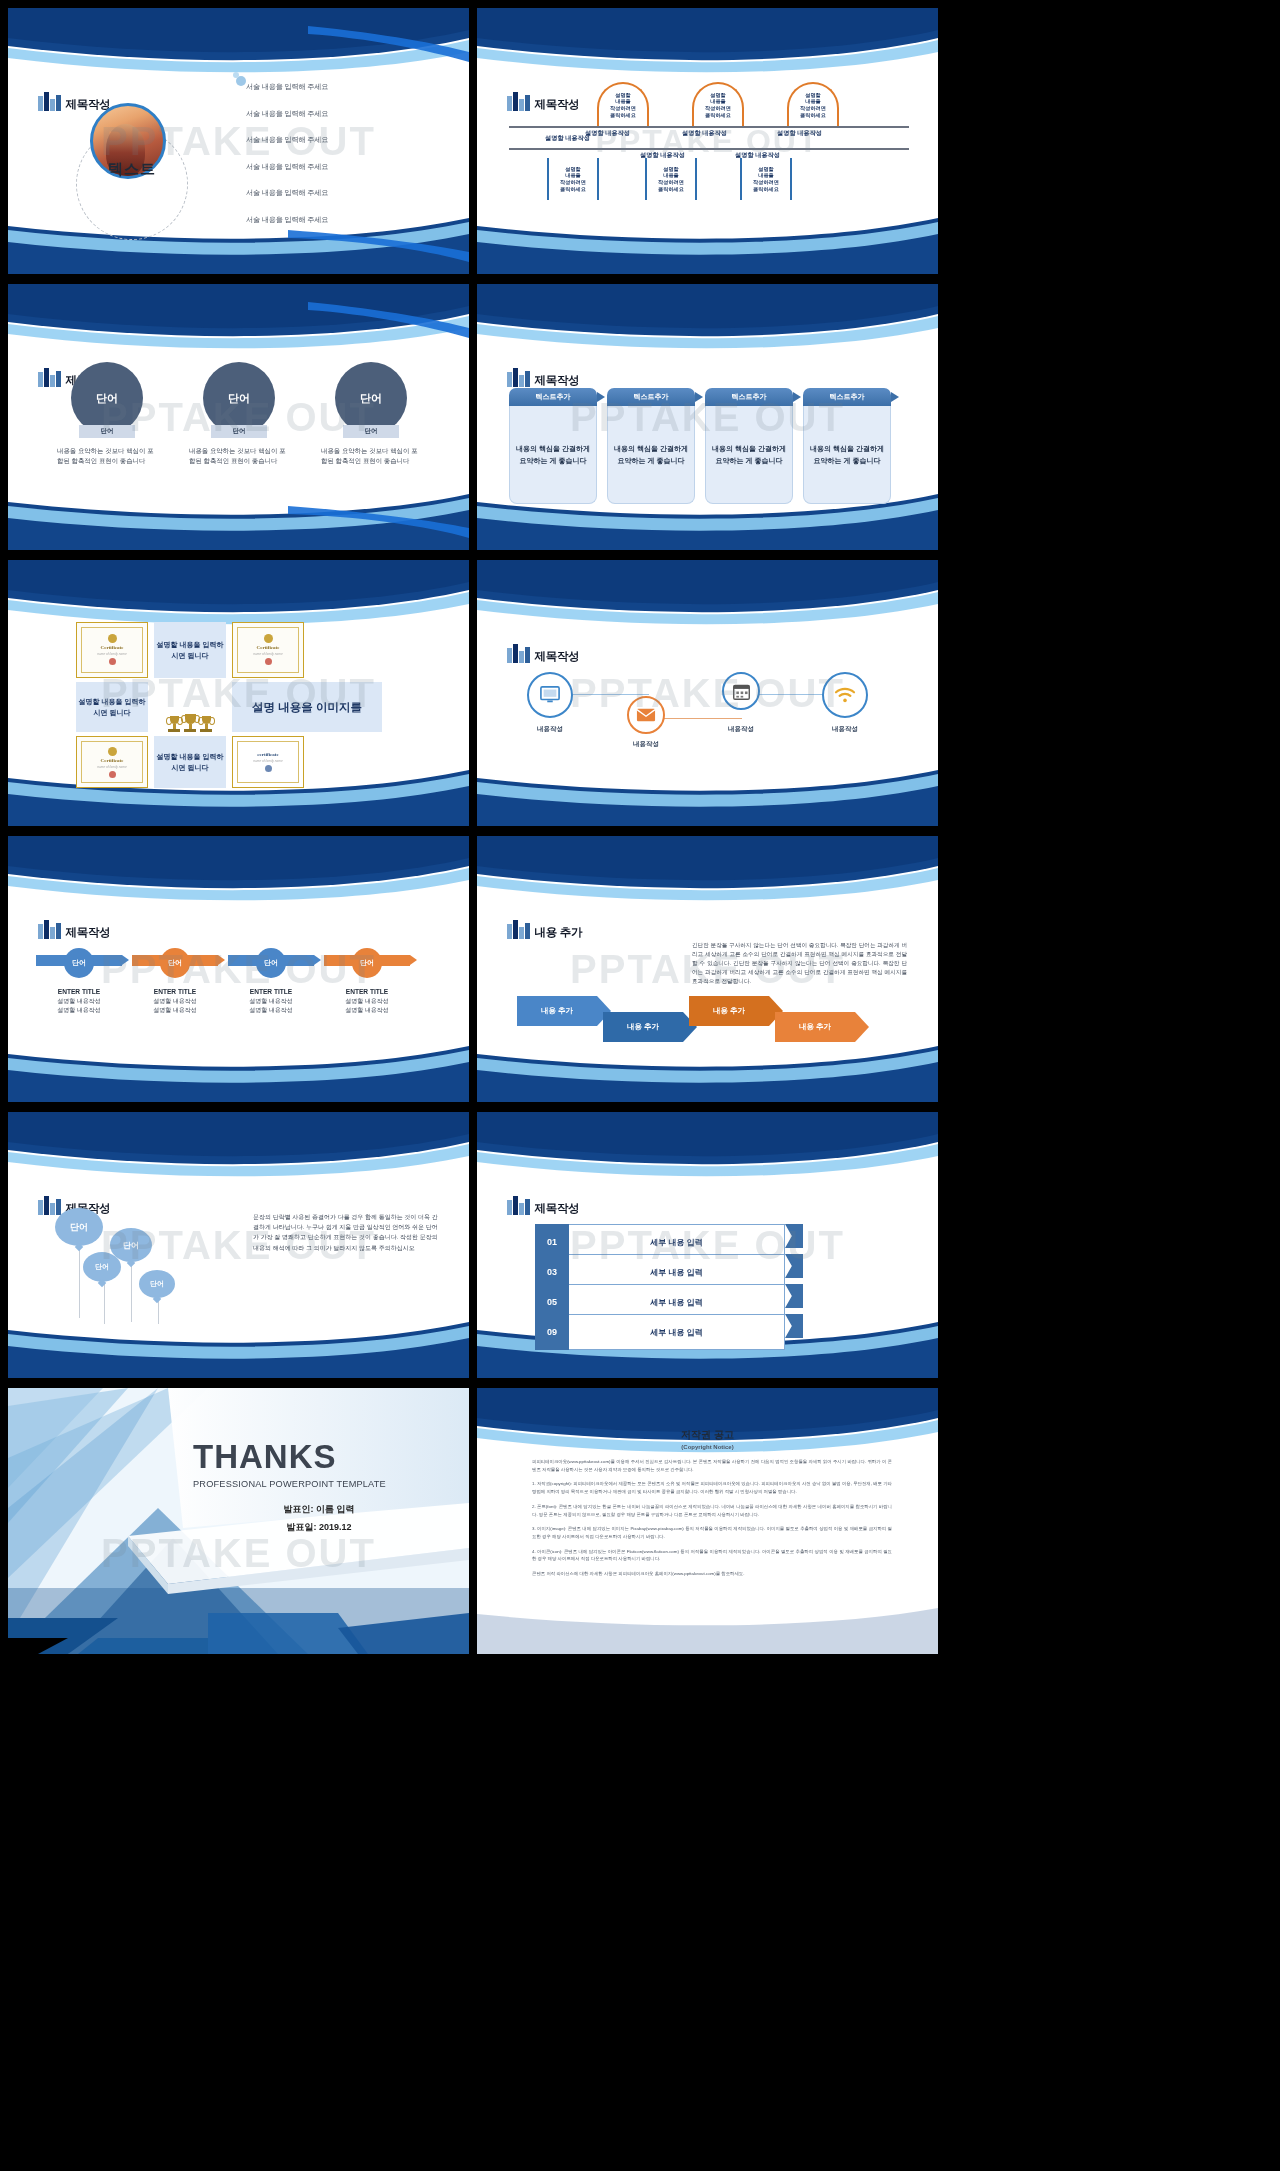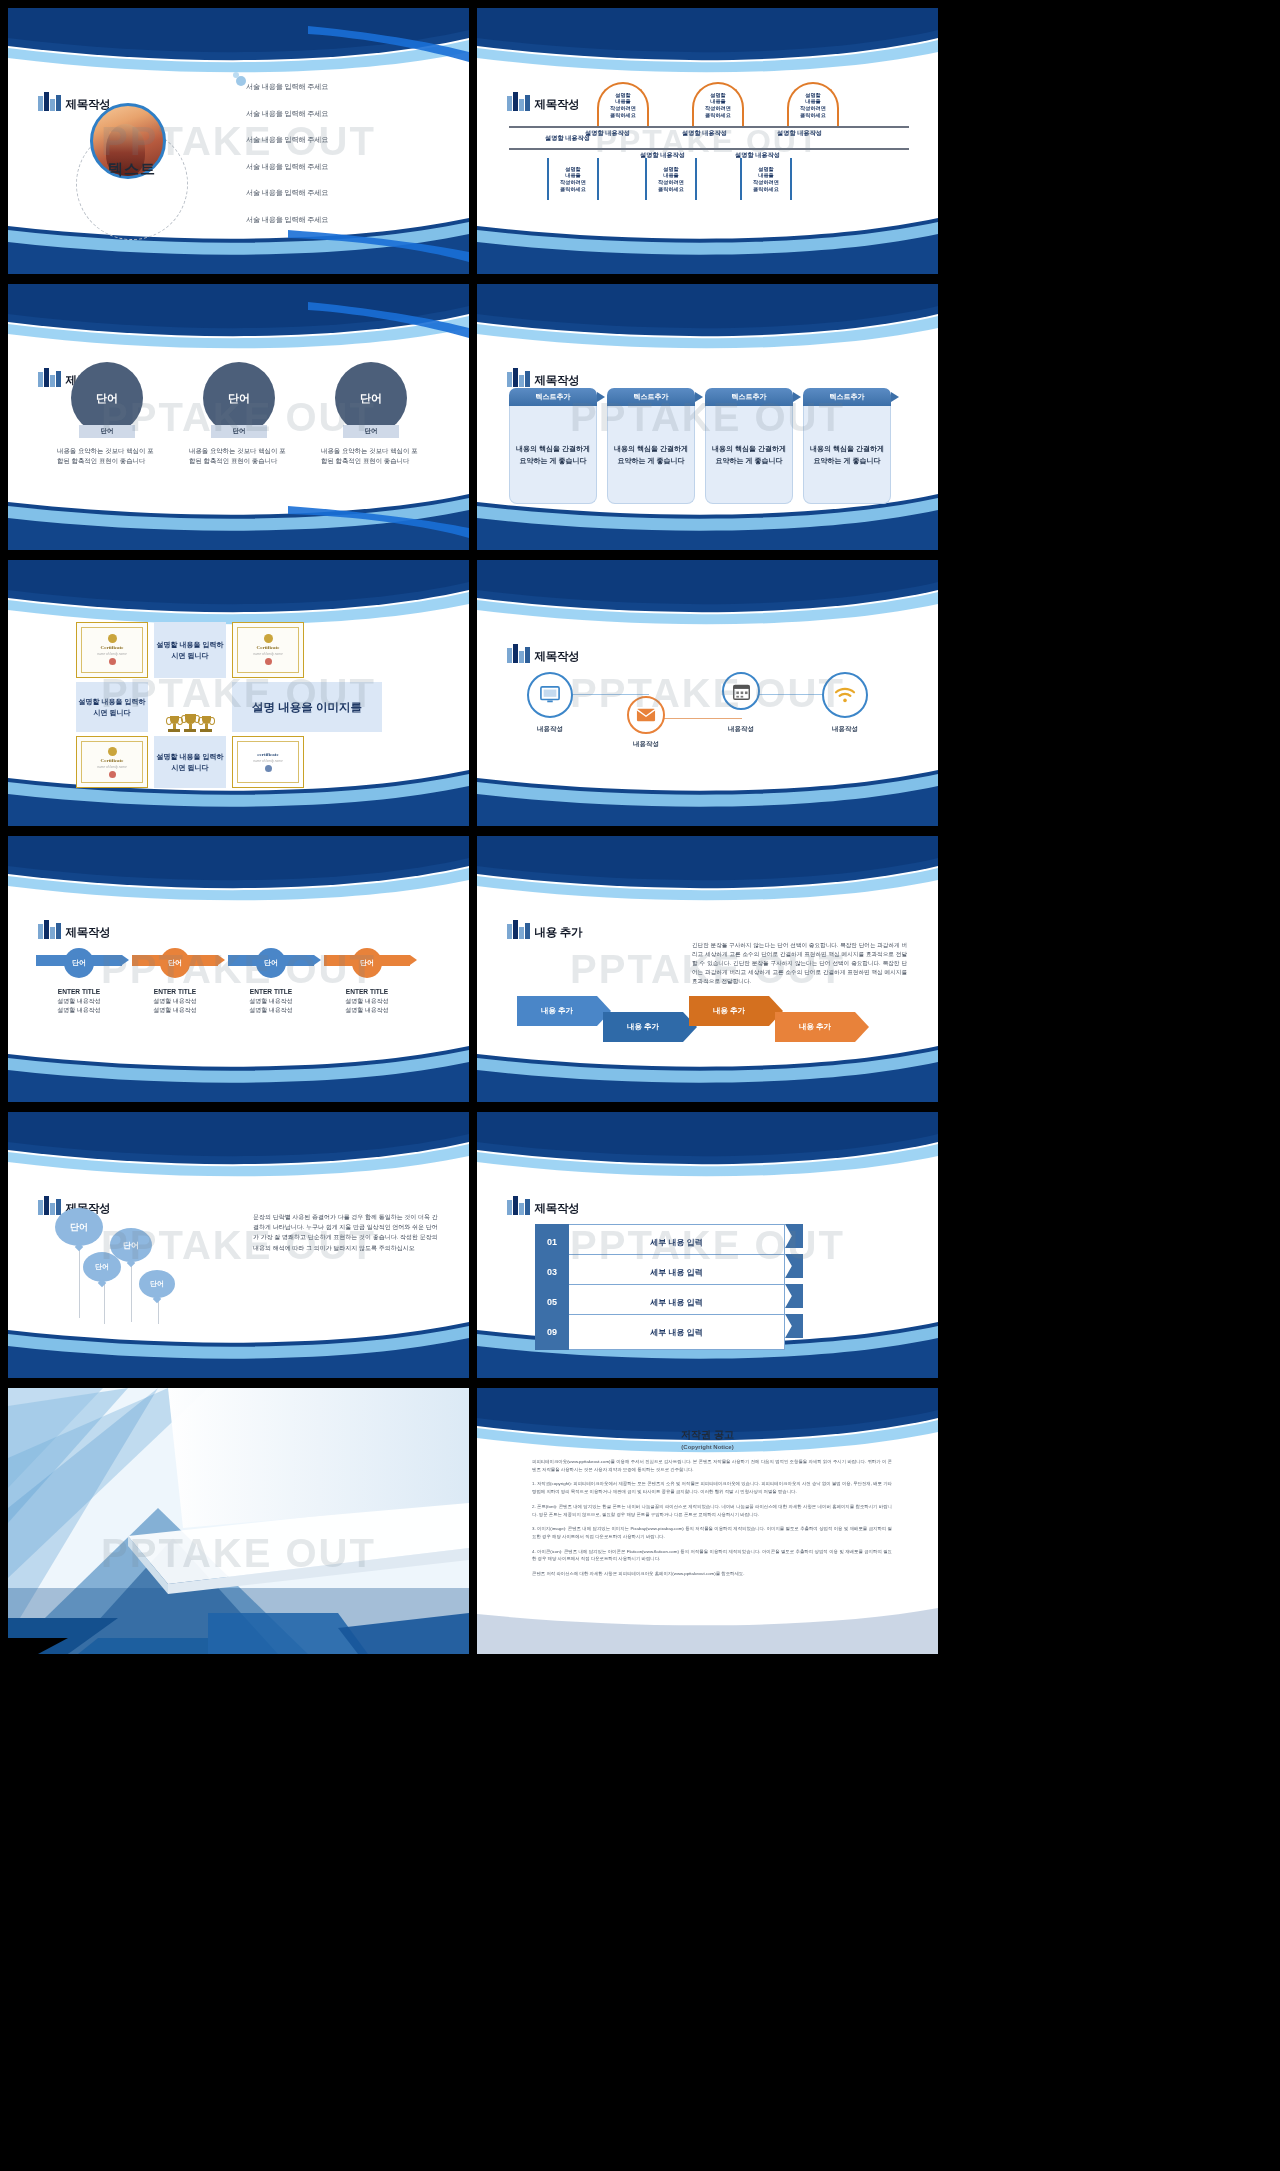--- a/index.html
+++ b/index.html
@@ -809,20 +809,28 @@
 
         <polygon points="160,0 461,0 461,115 175,140" fill="url(#g3)" opacity=".97"></polygon>
 
         <polygon points="0,230 110,230 60,266 0,266" fill="#14508e"></polygon>
         <polygon points="90,250 200,250 200,266 70,266" fill="#1b5d9f" opacity=".9"></polygon>
         <polygon points="200,225 330,225 360,266 200,266" fill="#1d63a8" opacity=".85"></polygon>
         <polygon points="330,240 461,225 461,266 350,266" fill="#17559a" opacity=".9"></polygon>
         <polygon points="0,250 60,250 30,266 0,266" fill="#0f4party"></polygon>
       </svg>
     </div>
+    <div class="s11-txt">
+      <div class="s11-thanks">THANKS</div>
+      <div class="s11-sub">PROFESSIONAL POWERPOINT TEMPLATE</div>
+      <div class="s11-meta">
+        <div>발표인: 이름 입력</div>
+        <div>발표일: 2019.12</div>
+      </div>
+    </div>
     <div class="wm" style="top:62%;">PPTAKE OUT</div>
   </div>
 
   <div class="slide s12">
     <div class="wave-top">
       <svg viewBox="0 0 461 74" preserveAspectRatio="none">
         <path d="M0,0 L461,0 L461,30 C340,58 160,58 0,38 Z" fill="#12458a"></path>
         <path d="M0,0 L461,0 L461,22 C340,50 160,50 0,30 Z" fill="#0d3b7c"></path>
         <path d="M0,40 C160,60 340,60 461,32 L461,44 C340,70 160,70 0,50 Z" fill="#8ecdf2" opacity=".85"></path>
       </svg>

